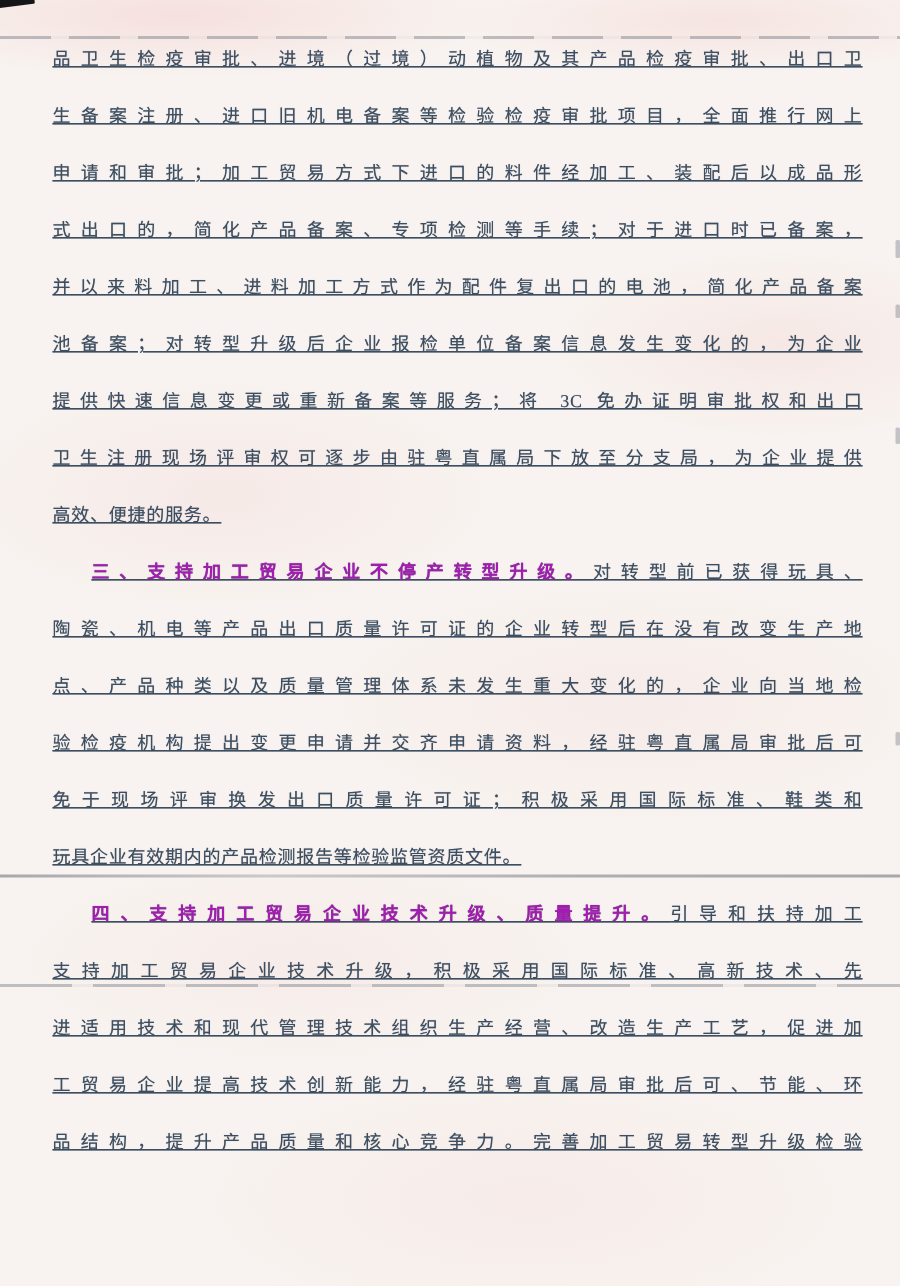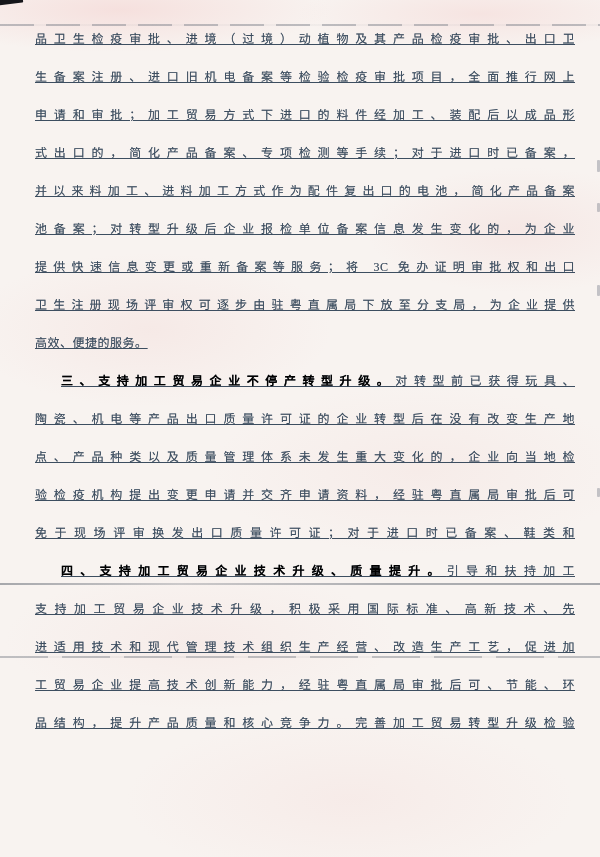--- a/index.html
+++ b/index.html
@@ -43,21 +43,21 @@
   }
   .doc-line.just {
     white-space: normal;
     text-align-last: justify;
   }
   .doc-line.indent { text-indent: 26px; }
   .seg { }
   .seg.bold {
     font-family: "Liberation Sans", "DejaVu Sans", sans-serif;
     font-weight: 700;
-    color: #000000;
+    color: #a21caf;
     text-shadow: 0 0 0.6px rgba(46,62,80,0.7);
   }
   
   .corner-mark {
     position: absolute;
     top: -2px; left: -3px;
     width: 26px; height: 6px;
     background: #15161a;
     transform: rotate(-7deg);
     border-radius: 1px;
@@ -110,19 +110,20 @@
     <div class="doc-line just"><span class="seg">式出口的，简化产品备案、专项检测等手续；对于进口时已备案，</span></div>
     <div class="doc-line just"><span class="seg">并以来料加工、进料加工方式作为配件复出口的电池，简化产品备案</span></div>
     <div class="doc-line just"><span class="seg">池备案；对转型升级后企业报检单位备案信息发生变化的，为企业</span></div>
     <div class="doc-line just"><span class="seg">提供快速信息变更或重新备案等服务；将 3C 免办证明审批权和出口</span></div>
     <div class="doc-line just"><span class="seg">卫生注册现场评审权可逐步由驻粤直属局下放至分支局，为企业提供</span></div>
     <div class="doc-line"><span class="seg">高效、便捷的服务。</span></div>
     <div class="doc-line just indent"><span class="seg bold">三、支持加工贸易企业不停产转型升级。</span><span class="seg">对转型前已获得玩具、</span></div>
     <div class="doc-line just"><span class="seg">陶瓷、机电等产品出口质量许可证的企业转型后在没有改变生产地</span></div>
     <div class="doc-line just"><span class="seg">点、产品种类以及质量管理体系未发生重大变化的，企业向当地检</span></div>
     <div class="doc-line just"><span class="seg">验检疫机构提出变更申请并交齐申请资料，经驻粤直属局审批后可</span></div>
-    <div class="doc-line just"><span class="seg">免于现场评审换发出口质量许可证；对于进口时已备案、鞋类和</span></div>
+    <div class="doc-line just"><span class="seg">免于现场评审换发出口质量许可证；积极采用国际标准、鞋类和</span></div>
+    <div class="doc-line"><span class="seg">玩具企业有效期内的产品检测报告等检验监管资质文件。</span></div>
     <div class="doc-line just indent"><span class="seg bold">四、支持加工贸易企业技术升级、质量提升。</span><span class="seg">引导和扶持加工</span></div>
     <div class="doc-line just"><span class="seg">支持加工贸易企业技术升级，积极采用国际标准、高新技术、先</span></div>
     <div class="doc-line just"><span class="seg">进适用技术和现代管理技术组织生产经营、改造生产工艺，促进加</span></div>
     <div class="doc-line just"><span class="seg">工贸易企业提高技术创新能力，经驻粤直属局审批后可、节能、环</span></div>
     <div class="doc-line just"><span class="seg">品结构，提升产品质量和核心竞争力。完善加工贸易转型升级检验</span></div>
   </div>
 
 </body></html>

